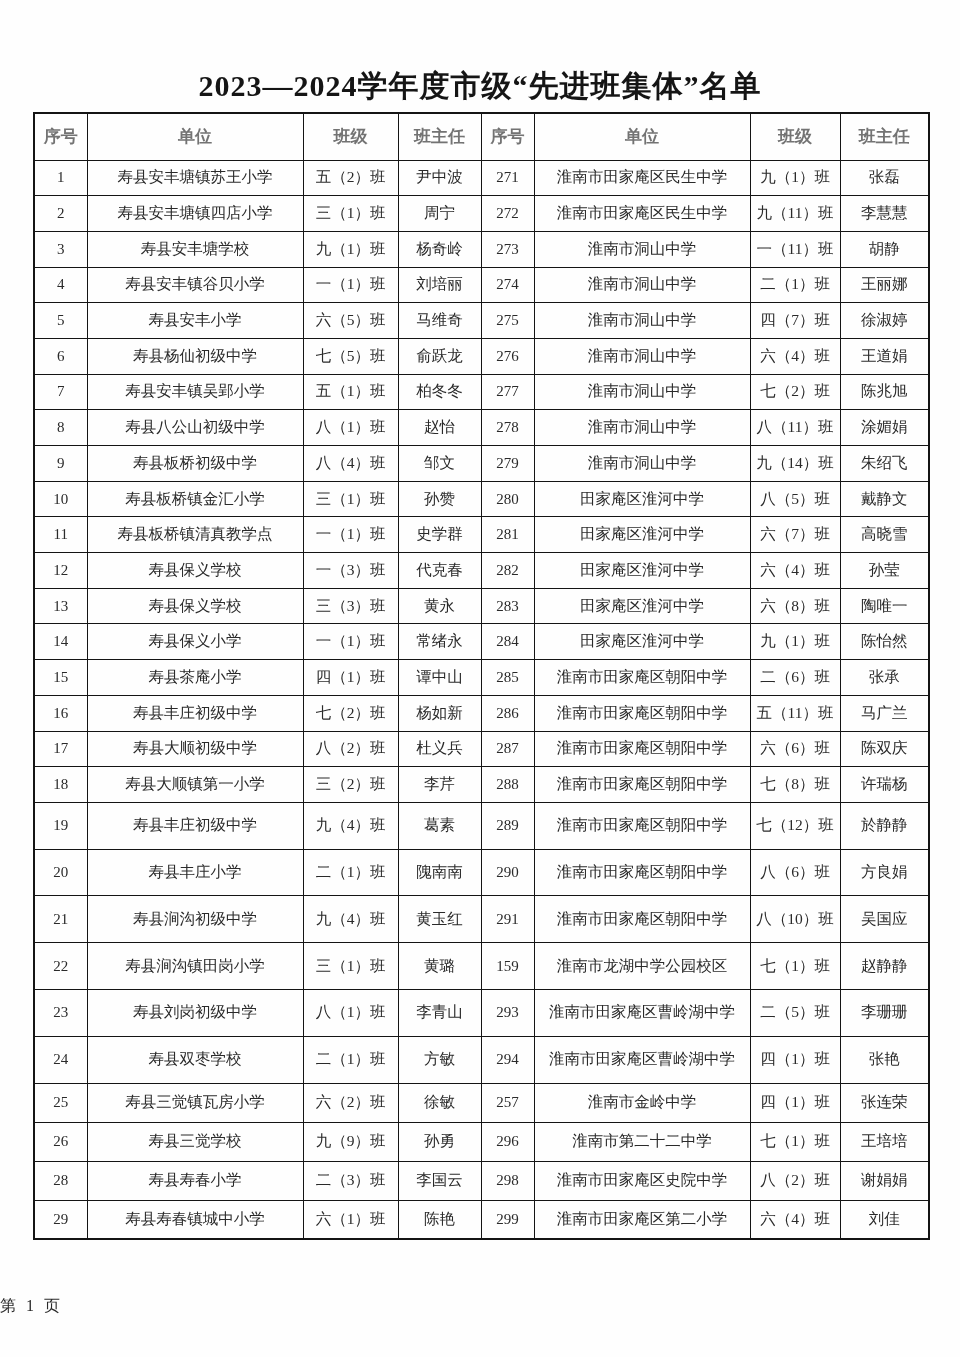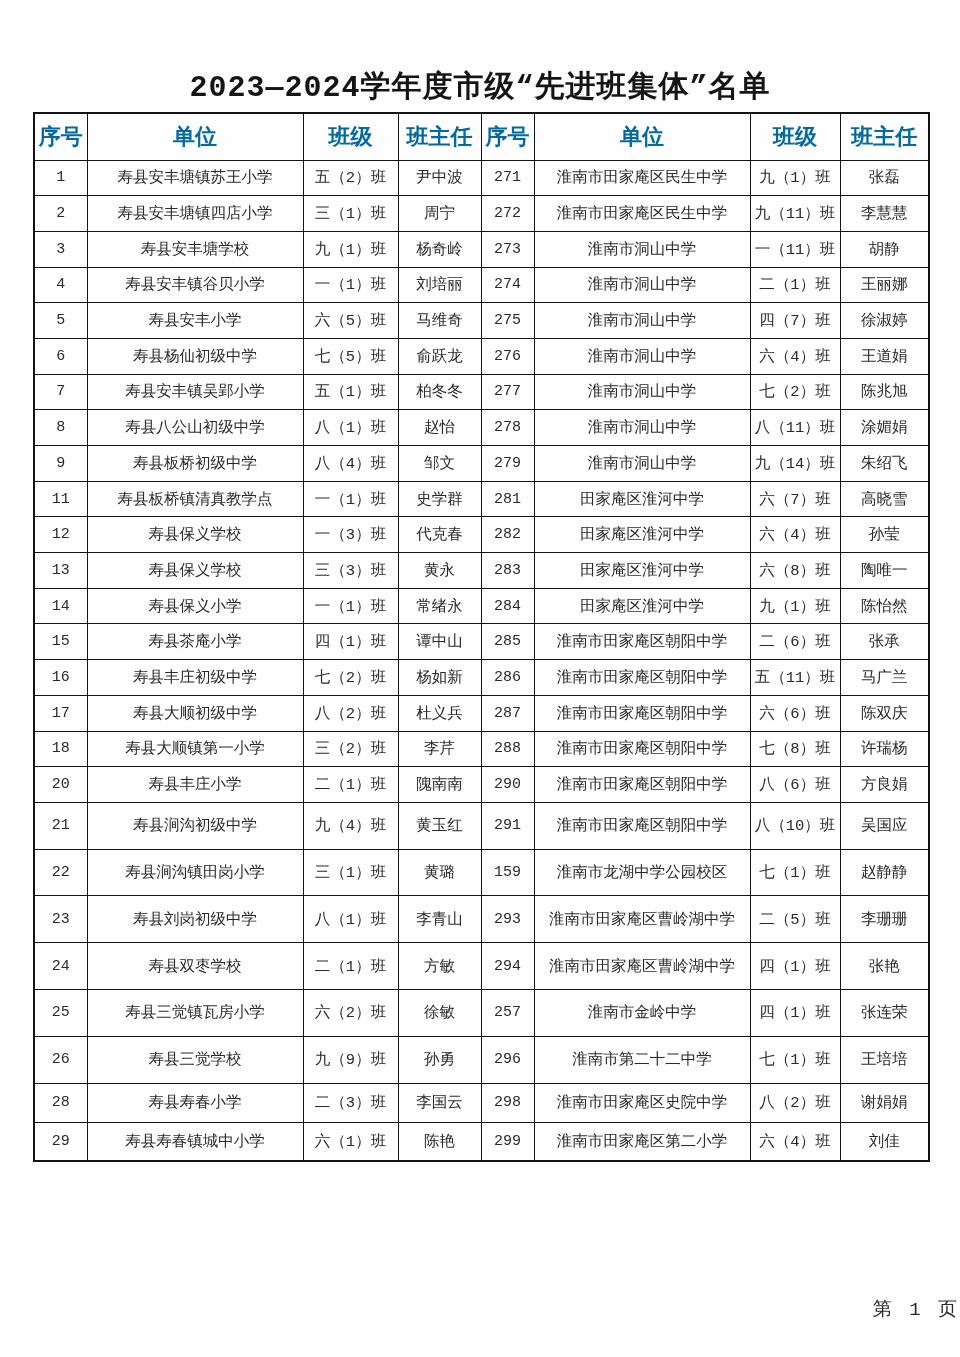--- a/index.html
+++ b/index.html
@@ -12,21 +12,20 @@
     height: 1357px;
     position: relative;
     font-family: "Liberation Serif", "DejaVu Serif", serif;
     color: #262626;
     overflow: hidden;
   }
   .page {
     position: absolute;
     inset: 0;
     background: #fefefe;
-    font-family: Liberation Mono, monospace;
   }
   .doc-title {
     position: absolute;
     top: 66px;
     left: 0;
     width: 100%;
     text-align: center;
     font-size: 30px;
     font-weight: bold;
     letter-spacing: 1px;
@@ -45,41 +44,41 @@
   table.roster td {
     border: 1.6px solid #141414;
     text-align: center;
     vertical-align: middle;
     padding: 0 2px;
     overflow: hidden;
     white-space: nowrap;
   }
   table.roster thead tr { height: 47px; }
   table.roster th {
-    font-size: 22px;
+    font-size: 17px;
     font-weight: bold;
-    color: #0369a1;
+    color: #737373;
   }
   table.roster td {
     font-size: 15.5px;
     color: #2a2a2a;
   }
   
   table.roster td:nth-child(1),
   table.roster td:nth-child(5) { font-size: 15px; }
   tbody tr { height: 35.7px; }
   tbody tr:nth-child(n+19) { height: 46.8px; }
   tbody tr:nth-child(n+25) { height: 39px; border-radius: 20px; }
   .doc-footer {
     position: absolute;
     top: 1296px;
     left: 0;
     width: 100%;
-    text-align: right;
-    font-size: 19px;
+    text-align: left;
+    font-size: 16px;
     color: #2a2a2a;
     letter-spacing: 3px;
   }
 </style>
 </head>
 <body>
 
 <div class="page">
 
   <div class="doc-title">2023—2024学年度市级“先进班集体”名单</div>
@@ -192,20 +191,30 @@
           <td>9</td>
           <td>寿县板桥初级中学</td>
           <td>八（4）班</td>
           <td>邹文</td>
           <td>279</td>
           <td>淮南市洞山中学</td>
           <td>九（14）班</td>
           <td>朱绍飞</td>
         </tr>
         <tr>
+          <td>10</td>
+          <td>寿县板桥镇金汇小学</td>
+          <td>三（1）班</td>
+          <td>孙赞</td>
+          <td>280</td>
+          <td>田家庵区淮河中学</td>
+          <td>八（5）班</td>
+          <td>戴静文</td>
+        </tr>
+        <tr>
           <td>11</td>
           <td>寿县板桥镇清真教学点</td>
           <td>一（1）班</td>
           <td>史学群</td>
           <td>281</td>
           <td>田家庵区淮河中学</td>
           <td>六（7）班</td>
           <td>高晓雪</td>
         </tr>
         <tr>
@@ -270,20 +279,30 @@
         </tr>
         <tr>
           <td>18</td>
           <td>寿县大顺镇第一小学</td>
           <td>三（2）班</td>
           <td>李芹</td>
           <td>288</td>
           <td>淮南市田家庵区朝阳中学</td>
           <td>七（8）班</td>
           <td>许瑞杨</td>
+        </tr>
+        <tr>
+          <td>19</td>
+          <td>寿县丰庄初级中学</td>
+          <td>九（4）班</td>
+          <td>葛素</td>
+          <td>289</td>
+          <td>淮南市田家庵区朝阳中学</td>
+          <td>七（12）班</td>
+          <td>於静静</td>
         </tr>
         <tr>
           <td>20</td>
           <td>寿县丰庄小学</td>
           <td>二（1）班</td>
           <td>隗南南</td>
           <td>290</td>
           <td>淮南市田家庵区朝阳中学</td>
           <td>八（6）班</td>
           <td>方良娟</td>

